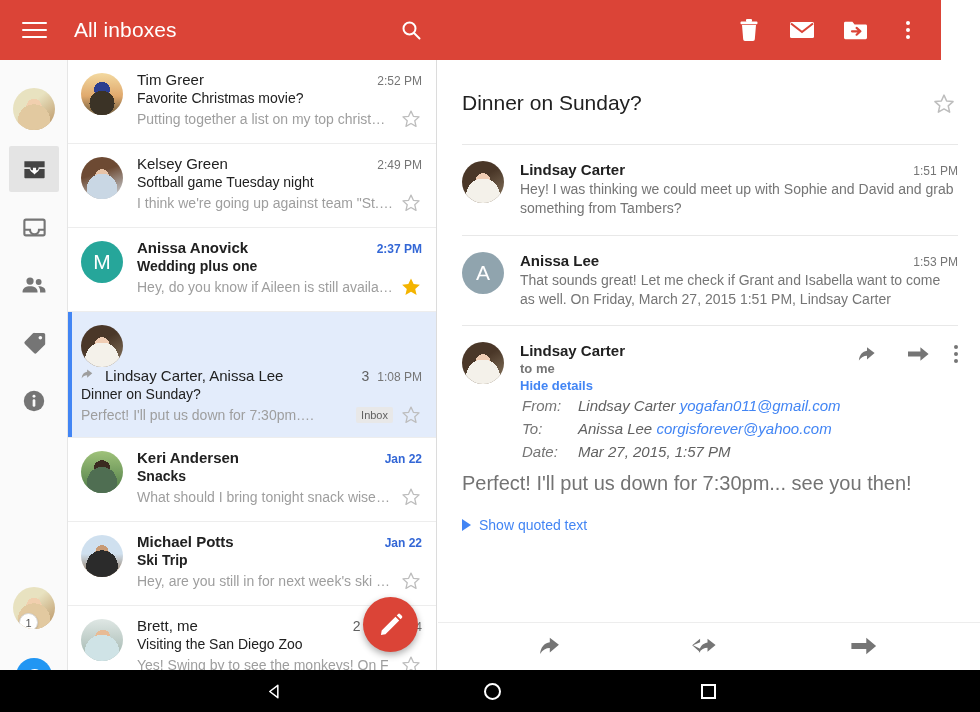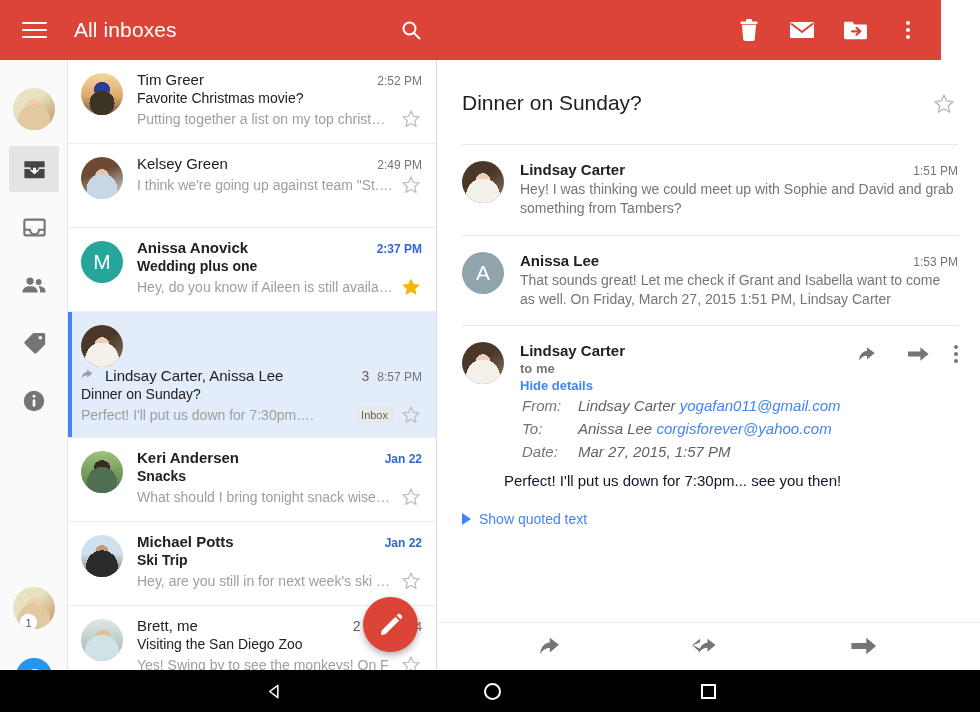--- a/index.html
+++ b/index.html
@@ -124,21 +124,21 @@
   .msg-name { font-size:15px; font-weight:bold; color:#212121; flex:1; }
   .msg-time { font-size:12px; color:#757575; white-space:nowrap; padding-top:3px; }
   .msg-preview { font-size:14px; color:#757575; line-height:1.38; margin-top:2px; }
   .msg-to { font-size:13px; color:#757575; margin-top:2px;font-weight:bold; }
   .link { color:#4285f4; cursor:pointer; }
   .msg-actions { display:flex; align-items:center; gap:23px; padding-top:2px; }
   .msg-actions .ma { cursor:pointer; display:flex; align-items:center; }
   .details { font-size:15px; color:#616161;font-style:italic; }
   .details tr td { padding: 2px 0; vertical-align: top; }
   .details td.k { width:54px; color:#757575; padding-right:10px; }
-  .bodytext { font-size:15px; color:#0f172a; padding: 4px 24px 0 24px; margin-left: 42px; }
+  .bodytext { font-size:20px; color:#737373; padding: 4px 24px 0 24px; }
   .quoted { padding: 22px 24px 0 24px; display:flex; align-items:center;
     gap:8px; cursor:pointer; }
   .quoted-label { color:#4285f4; font-size:14px; }
   .tri { width:0;height:0;border-left:9px solid #4285f4;
     border-top:6px solid transparent;border-bottom:6px solid transparent; }
   .pane-footer {
     position:absolute; left:0; bottom:0; width:542px; height:48px;
     border-top:1px solid #ededed; display:flex; align-items:center;
     justify-content:space-around; padding: 0 40px; overflow:hidden;
   }
@@ -316,20 +316,21 @@
         <div class="avatar">
           <div class="ph ph-kelsey"></div>
         </div>
     <div class="mailbody">
       <div class="mailline1">
 
         <span class="sender">Kelsey Green</span>
 
         <span class="time">2:49 PM</span>
       </div>
+      <div class="subject">Softball game Tuesday night</div>
       <div class="snippetline">
         <span class="snippet">I think we're going up against team "St. El…</span>
 
         <span class="star">
               <svg width="22" height="22" viewBox="0 0 24 24" fill="none" stroke="#bdbdbd" stroke-width="1.4">
                 <path d="M12 3.4l2.6 5.7 6.2.6-4.7 4.2 1.4 6.1L12 16.9l-5.5 3.1 1.4-6.1-4.7-4.2 6.2-.6L12 3.4z" stroke-linejoin="round"></path>
               </svg>
             </span>
       </div>
     </div>
@@ -363,21 +364,21 @@
         </div>
     <div class="mailbody">
       <div class="mailline1">
         <span class="reply-ind">
               <svg width="17" height="14" viewBox="0 0 25 20" fill="#9e9e9e">
                 <path d="M9 3.2v3.6C4.3 7.6 1.4 11 .9 16.6c2.1-3.4 4.9-4.9 8.1-4.9v3.7L16.6 9 9 3.2z"></path>
               </svg>
             </span>
         <span class="sender">Lindsay Carter, Anissa Lee</span>
         <span class="count">3</span>
-        <span class="time">8:57 PM</span>
+        <span class="time">1:08 PM</span>
       </div>
       <div class="subject">Dinner on Sunday?</div>
       <div class="snippetline">
         <span class="snippet">Perfect! I'll put us down for 7:30pm….</span>
         <span class="chip">Inbox</span>
         <span class="star">
               <svg width="22" height="22" viewBox="0 0 24 24" fill="none" stroke="#bdbdbd" stroke-width="1.4">
                 <path d="M12 3.4l2.6 5.7 6.2.6-4.7 4.2 1.4 6.1L12 16.9l-5.5 3.1 1.4-6.1-4.7-4.2 6.2-.6L12 3.4z" stroke-linejoin="round"></path>
               </svg>
             </span>

